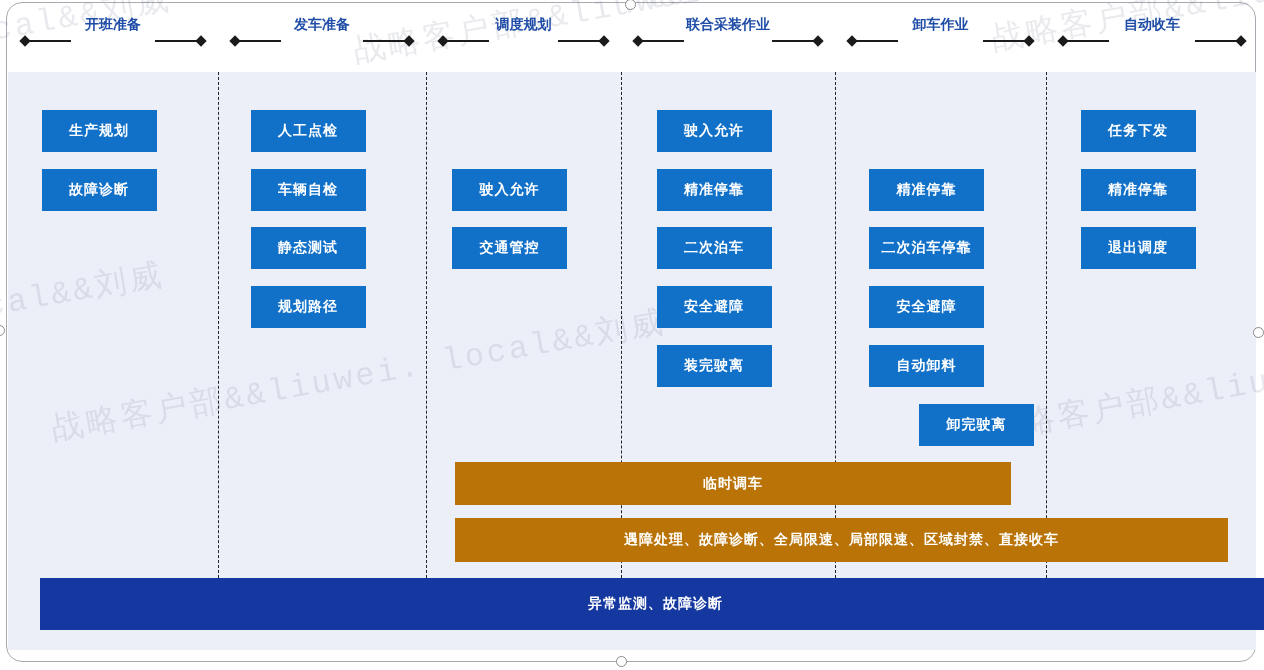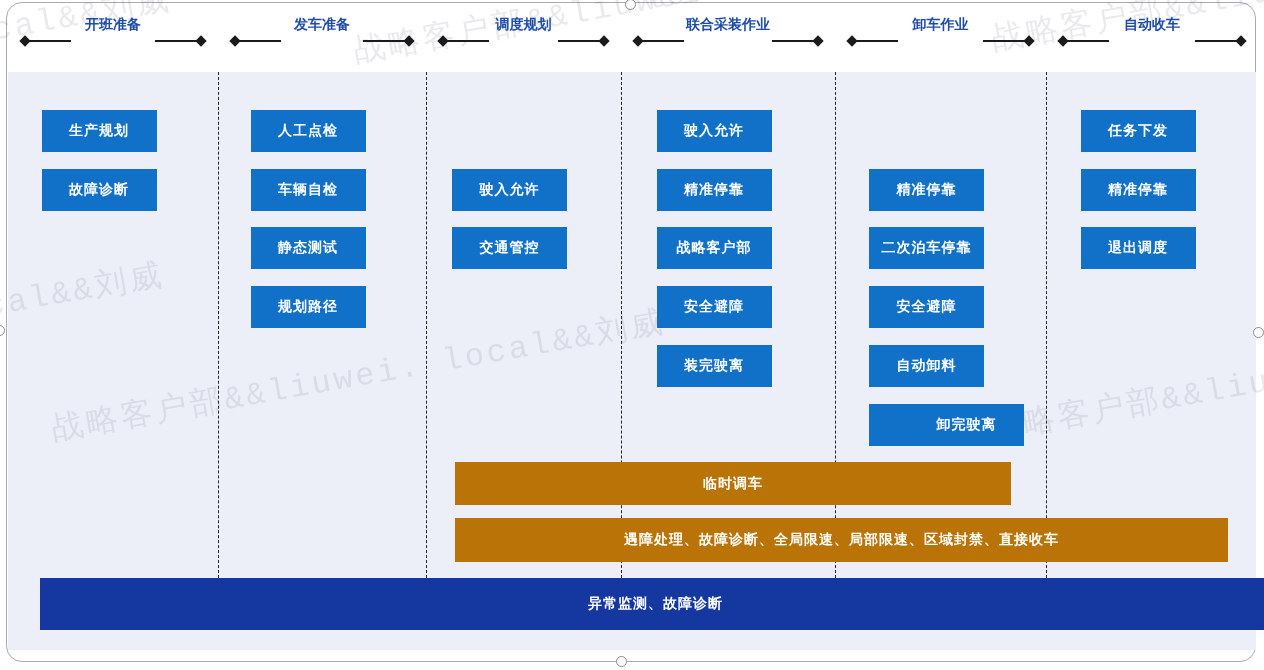--- a/index.html
+++ b/index.html
@@ -148,28 +148,28 @@
       <div class="step-box" style="left: 41.5px; top: 110px;">生产规划</div>
       <div class="step-box" style="left: 41.5px; top: 169px;">故障诊断</div>
       <div class="step-box" style="left: 250.5px; top: 110px;">人工点检</div>
       <div class="step-box" style="left: 250.5px; top: 169px;">车辆自检</div>
       <div class="step-box" style="left: 250.5px; top: 227px;">静态测试</div>
       <div class="step-box" style="left: 250.5px; top: 286px;">规划路径</div>
       <div class="step-box" style="left: 452px; top: 169px;">驶入允许</div>
       <div class="step-box" style="left: 452px; top: 227px;">交通管控</div>
       <div class="step-box" style="left: 656.5px; top: 110px;">驶入允许</div>
       <div class="step-box" style="left: 656.5px; top: 169px;">精准停靠</div>
-      <div class="step-box" style="left: 656.5px; top: 227px;">战略客户部</div>
+      <div class="step-box" style="left: 656.5px; top: 227px;">二次泊车</div>
       <div class="step-box" style="left: 656.5px; top: 286px;">安全避障</div>
       <div class="step-box" style="left: 656.5px; top: 345px;">装完驶离</div>
       <div class="step-box" style="left: 869px; top: 169px;">精准停靠</div>
       <div class="step-box" style="left: 869px; top: 227px;">二次泊车停靠</div>
       <div class="step-box" style="left: 869px; top: 286px;">安全避障</div>
       <div class="step-box" style="left: 869px; top: 345px;">自动卸料</div>
-      <div class="step-box" style="left: 869px; top: 404px; padding-left: 40px;">卸完驶离</div>
+      <div class="step-box" style="left: 919px; top: 404px;">卸完驶离</div>
       <div class="step-box" style="left: 1080.5px; top: 110px;">任务下发</div>
       <div class="step-box" style="left: 1080.5px; top: 169px;">精准停靠</div>
       <div class="step-box" style="left: 1080.5px; top: 227px;">退出调度</div>
     </div>
 
   <div class="bar bar1">临时调车</div>
   <div class="bar bar2">遇障处理、故障诊断、全局限速、局部限速、区域封禁、直接收车</div>
   <div class="bar bar3">异常监测、故障诊断</div>
 
   <div class="handle" style="left:625px;top:-1px;"></div>

